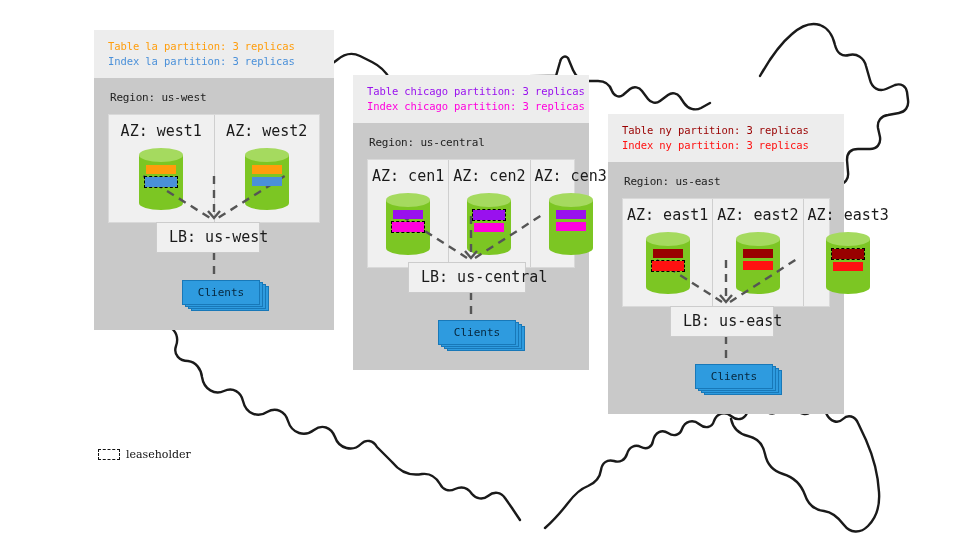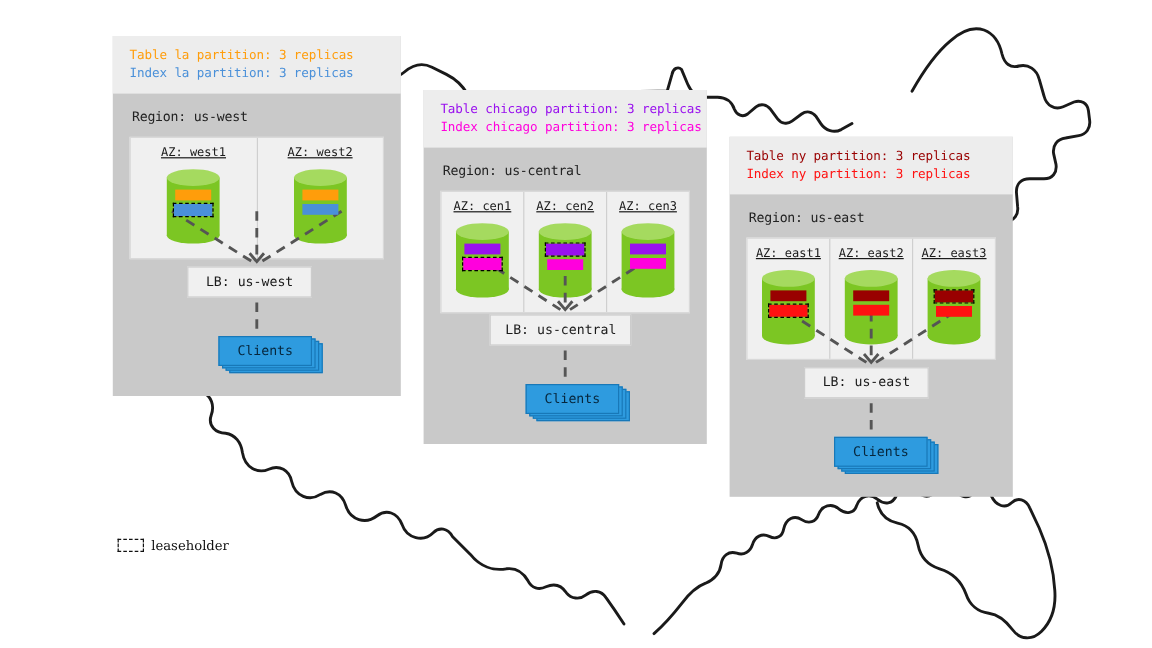--- a/index.html
+++ b/index.html
@@ -56,25 +56,24 @@
     flex: 1 1 0;
     padding: 7px 4px 12px 4px;
     box-sizing: border-box;
     border-right: 1px solid #cfcfcf;
     display: flex;
     flex-direction: column;
     align-items: center;
   }
   .az-col:last-child { border-right: none; }
   .az-label {
-    font-size: 10px;
+    font-size: 15px;
     color: #1a1a1a;
     margin-bottom: 8px;
     white-space: nowrap;
-    text-decoration: underline;
   }
 
   
   .cyl {
     position: relative;
     width: 44px;
     height: 62px;
   }
   .cyl .body {
     position: absolute;
@@ -123,21 +122,21 @@
     position: absolute;
     left: 0; top: 0;
     pointer-events: none;
   }
 
   
   .lb-box {
     position: absolute;
     background: #f0f0f0;
     border: 1px solid #cccccc;
-    font-size: 11px;
+    font-size: 15px;
     color: #1a1a1a;
     padding: 5px 12px 6px 12px;
     white-space: nowrap;
     box-sizing: border-box;
     text-align: center;
     z-index: 5;
   }
 
   
   .clients-stack {

